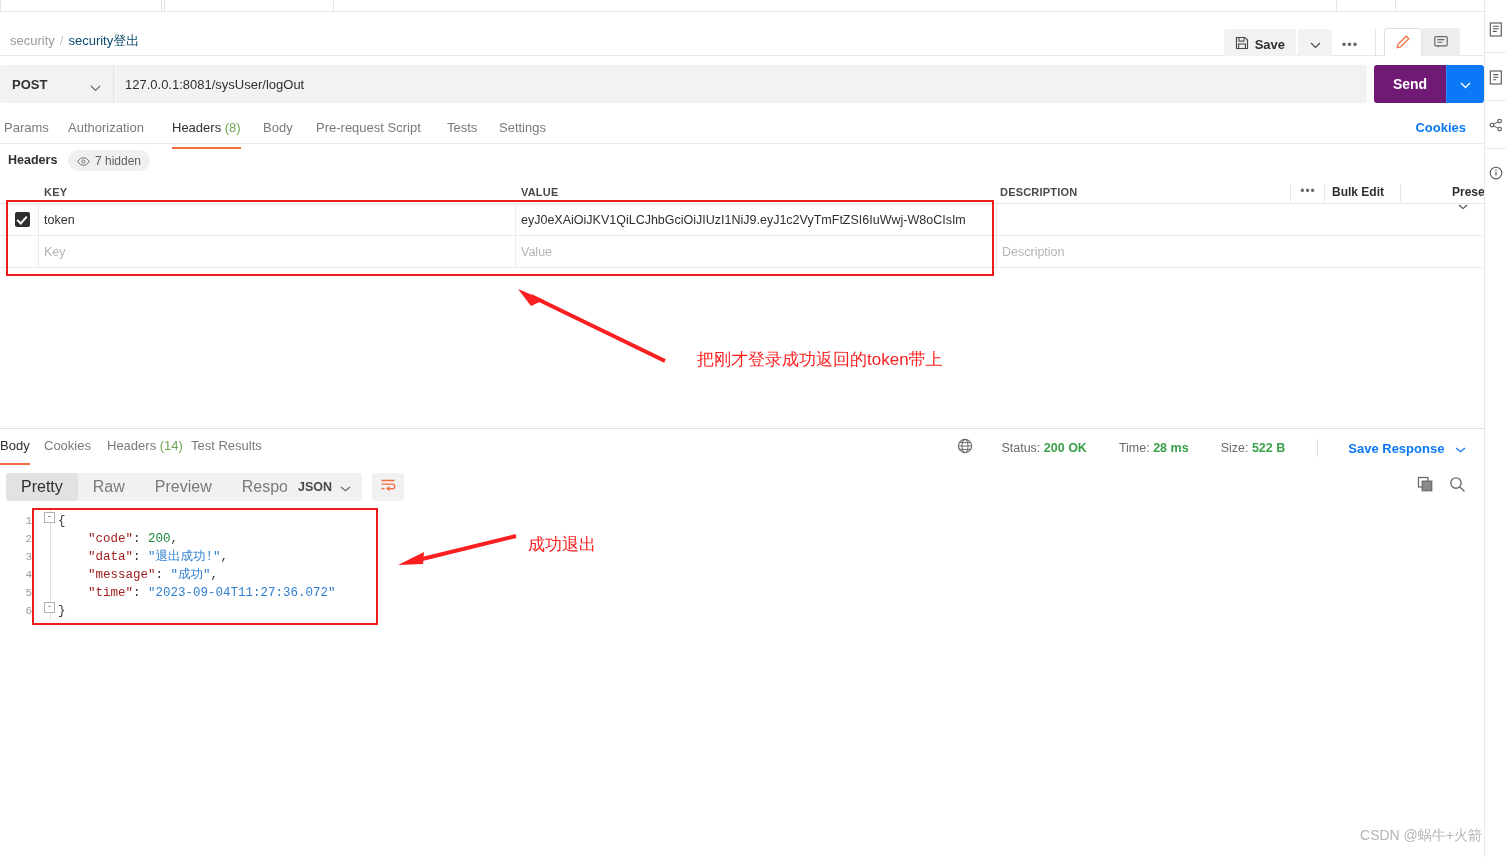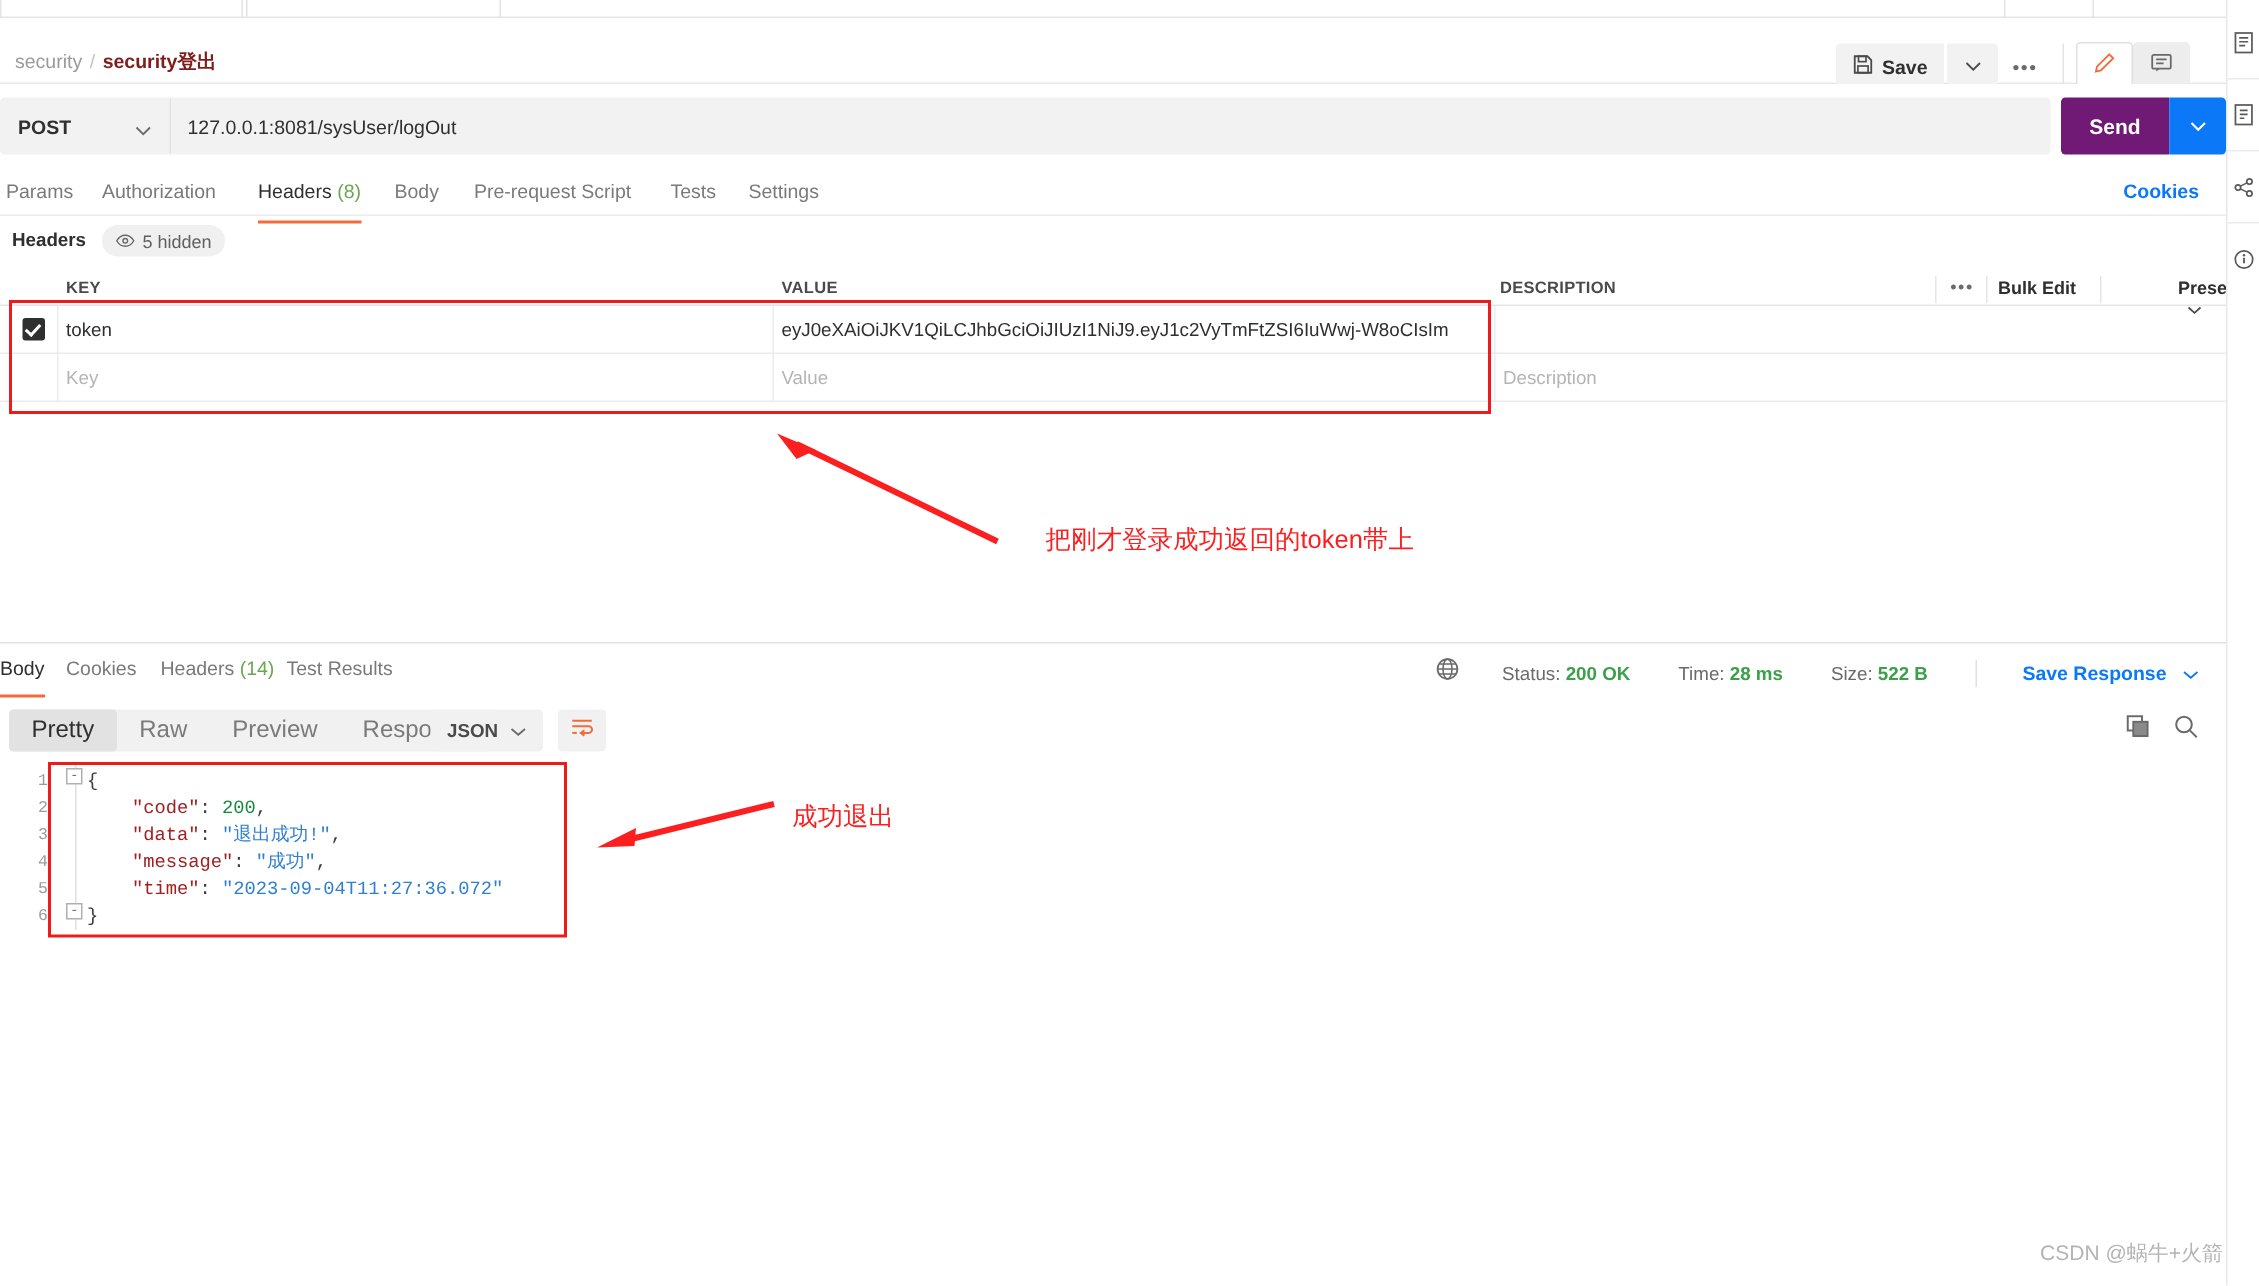--- a/index.html
+++ b/index.html
@@ -22,21 +22,21 @@
   .tabstrip-underline { position:absolute; left:0; top:11px; width:1506px; height:1px; background:#e6e6e6; }
 
   
   .crumbrow {
     position:absolute; left:0; top:12px; width:1484px; height:44px;
     border-bottom:1px solid #e8e8e8; background:#fff;
   }
   .crumb { position:absolute; left:10px; top:22px; font-size:13px; line-height:14px; }
   .crumb .c-parent { color:#9a9a9a; }
   .crumb .c-sep { color:#c4c4c4; margin:0 5px; }
-  .crumb .c-cur { color:#7f1d1d; font-weight:bold;text-align:right; }
+  .crumb .c-cur { color:#0c4a6e; font-weight:normal;text-align:right; }
 
   .save-btn {
     position:absolute; right:188px; top:17px; height:30px;
     display:flex; align-items:center; gap:6px; padding:0 11px;
     background:#f2f2f2; border-radius:3px 0 0 3px; cursor:pointer;
     font-size:13px; color:#303030; font-weight:bold;
   }
   .save-caret {
     position:absolute; right:152px; top:17px; width:34px; height:30px;
     background:#f2f2f2; border-radius:0 3px 3px 0; cursor:pointer;
@@ -337,21 +337,21 @@
 
   <div class="hsub">
     <div class="hsub-label">Headers</div>
     <div class="hidden-pill">
       <span>
         <svg width="13" height="9" viewBox="0 0 13 9">
             <path d="M.8 4.5C2.4 1.8 4.4.8 6.5.8s4.1 1 5.7 3.7c-1.6 2.7-3.6 3.7-5.7 3.7S2.4 7.2.8 4.5z" fill="none" stroke="#6a6a6a" stroke-width=".95"></path>
             <circle cx="6.5" cy="4.5" r="1.55" fill="none" stroke="#6a6a6a" stroke-width=".95"></circle>
           </svg>
       </span>
-      <span class="txt">5 hidden</span>
+      <span class="txt">7 hidden</span>
     </div>
   </div>
 
   <div class="htable">
     <div class="htable-hdr">
       <span class="col-key">KEY</span>
       <span class="col-val">VALUE</span>
       <span class="col-desc">DESCRIPTION</span>
       <span class="vsep" style="left:1290px;"></span>
       <span class="hdr-dots">•••</span>

